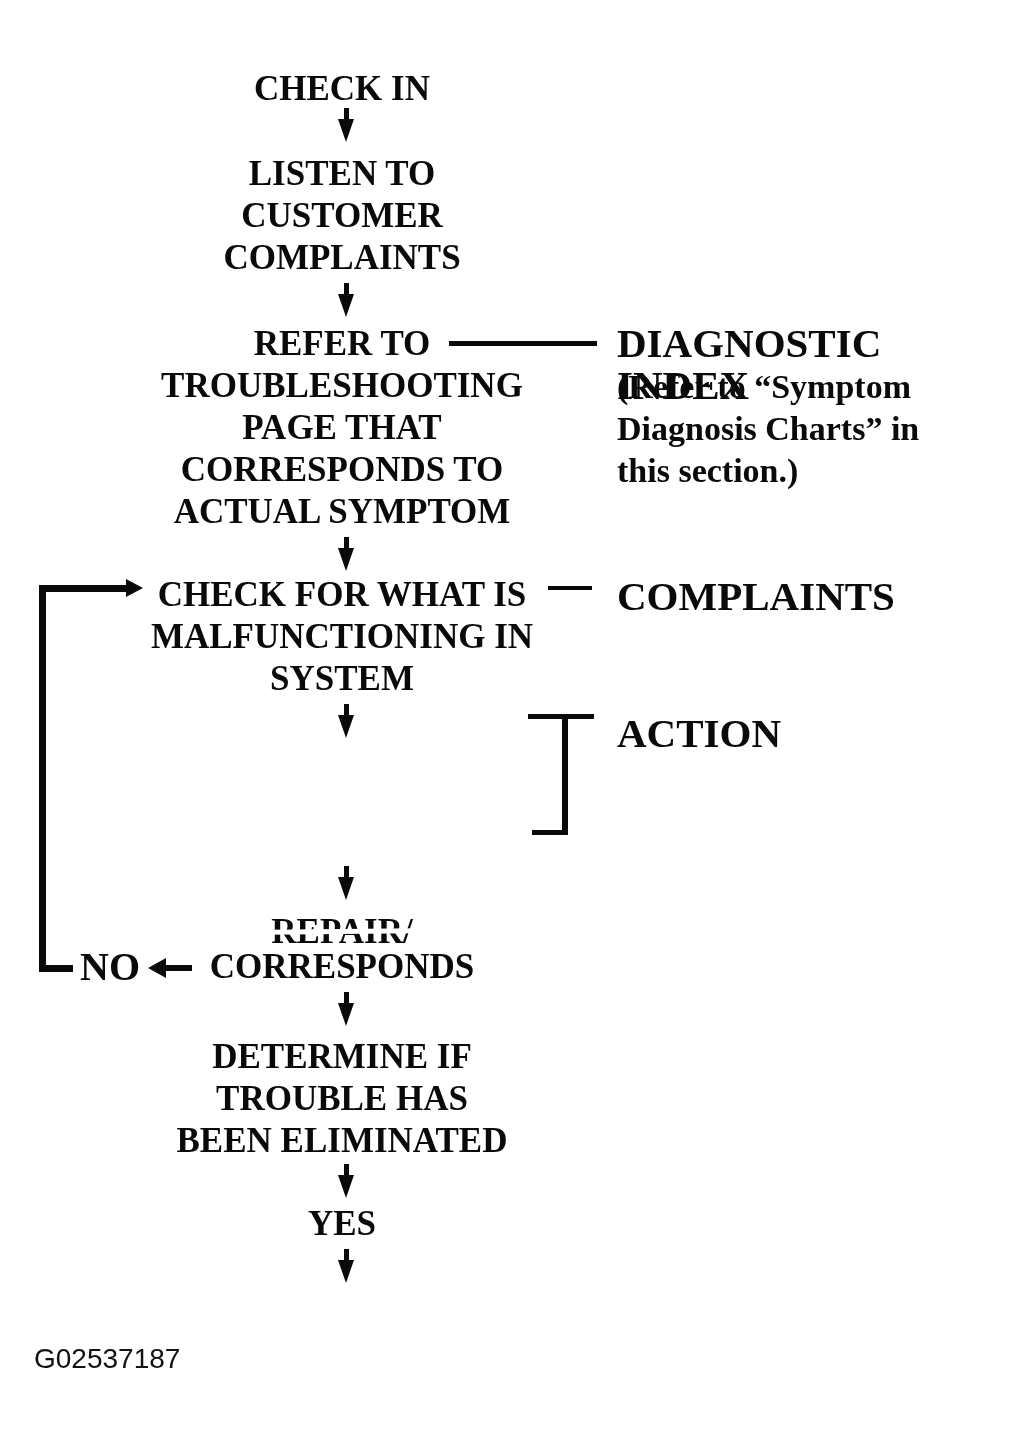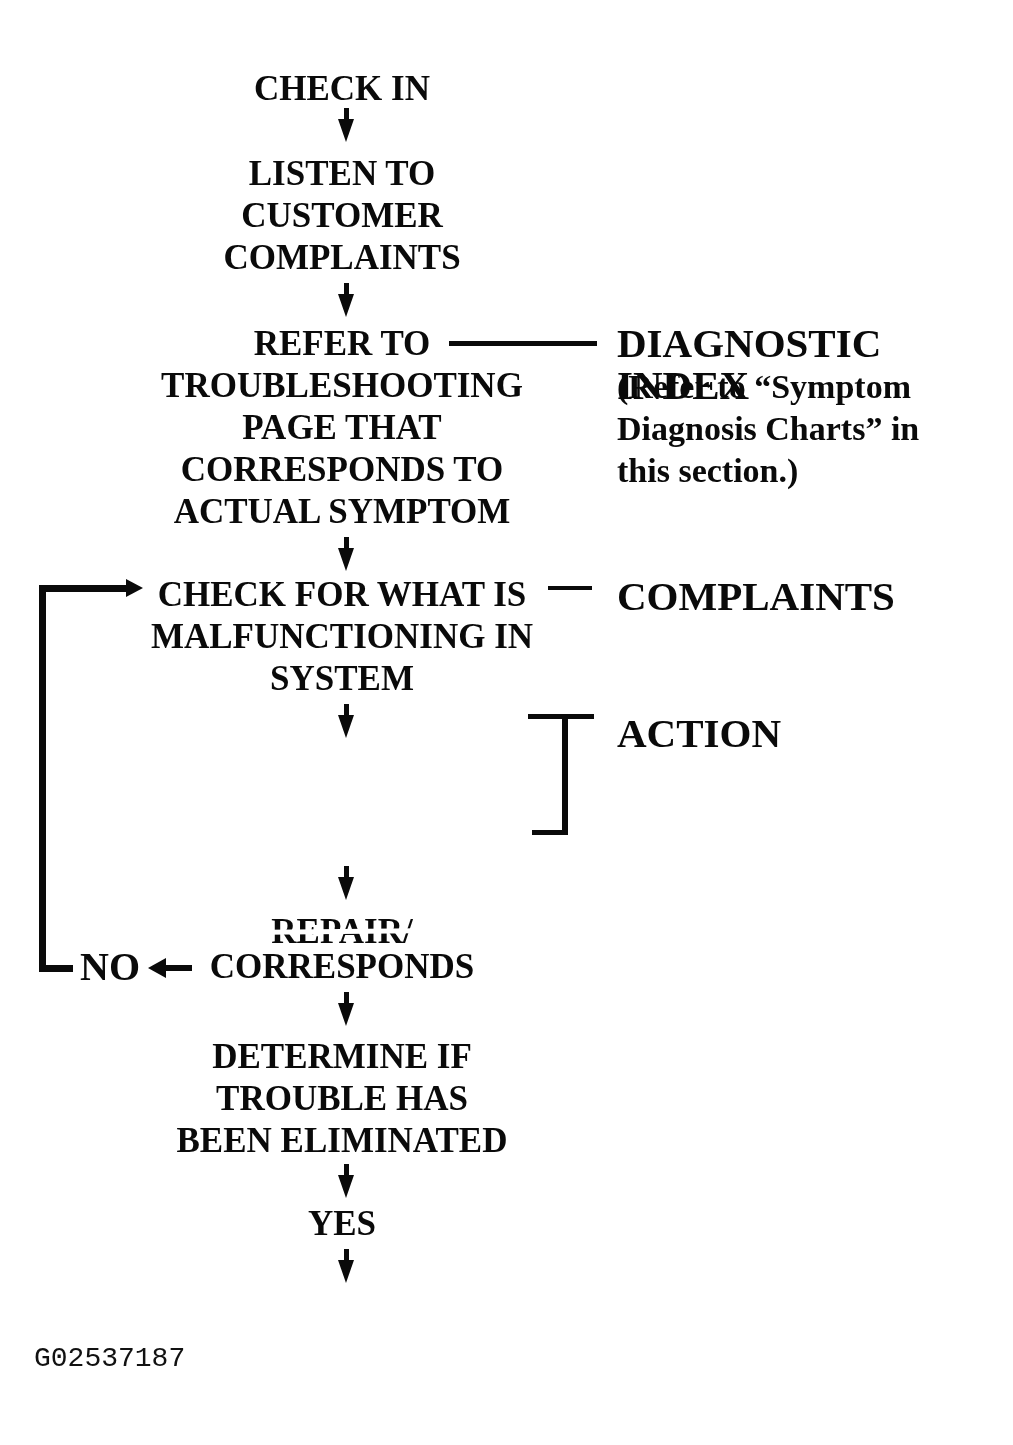--- a/index.html
+++ b/index.html
@@ -72,21 +72,21 @@
     position: absolute;
     left: -5px; right: -5px;
     top: 18px; height: 5px;
     background: #ffffff;
     transform: rotate(-0.6deg);
   }
   .gcode {
     position: absolute;
     left: 34px;
     top: 1344px;
-    font-family: Liberation Mono, monospace;
+    font-family: Liberation Sans, sans-serif;
     font-size: 28px;
     line-height: 30px;
     font-weight: 400;
     color: #111111;
   }
 </style>
 </head>
 <body>
 
 <div class="canvas">

